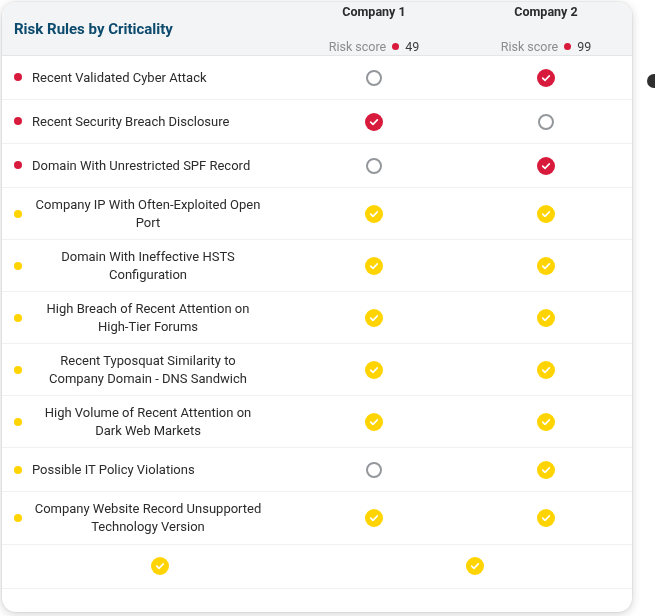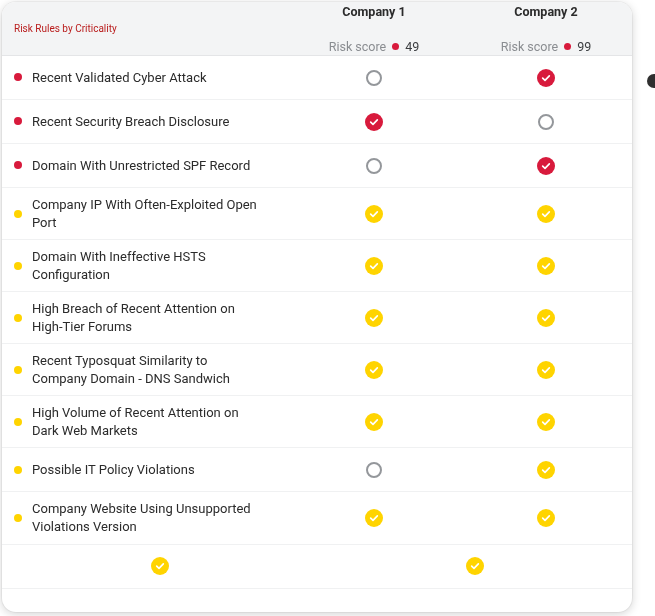--- a/index.html
+++ b/index.html
@@ -25,23 +25,23 @@
     align-items: stretch;
     background: #f3f4f5;
     border-bottom: 1px solid #e4e5e7;
     height: 54px;
   }
   .header-title {
     flex: 0 0 286px;
     display: flex;
     align-items: center;
     padding-left: 12px;
-    font-size: 10px;
-    font-weight: 400;
-    color: #b91c1c;
+    font-size: 15px;
+    font-weight: 700;
+    color: #0c4a6e;
   }
   .header-company {
     flex: 1 1 0;
     display: flex;
     flex-direction: column;
     align-items: center;
     justify-content: center;
     gap: 20px;
   }
   .header-company-name {
@@ -61,20 +61,21 @@
     display: inline-block;
   }
   .score-val { color: #3b3d40; }
   .rows { }
   .rule-row {
     display: flex;
     align-items: center;
     min-height: 44px;
     border-bottom: 1px solid #f0f1f2;
     padding: 8px 0;
+    text-align: center;
   }
   .rule-label-cell {
     flex: 0 0 286px;
     display: flex;
     align-items: center;
     padding-left: 12px;
     padding-right: 24px;
   }
   .crit-dot {
     width: 8px; height: 8px; border-radius: 50%;
@@ -304,21 +305,21 @@
           <span class="status-icon filled" style="background: rgb(255, 212, 0);">
             <svg viewBox="0 0 12 12" xmlns="http://www.w3.org/2000/svg">
               <path d="M2 6.2 L4.8 8.8 L10 3.4" fill="none" stroke="#ffffff" stroke-width="2" stroke-linecap="round" stroke-linejoin="round"></path>
             </svg>
           </span>
         </div>
       </div>
       <div class="rule-row">
         <div class="rule-label-cell">
           <span class="crit-dot" style="background: rgb(255, 212, 0);"></span>
-          <span class="rule-label">Company Website Using Unsupported Violations Version</span>
+          <span class="rule-label">Company Website Record Unsupported Technology Version</span>
         </div>
         <div class="status-cell">
           <span class="status-icon filled" style="background: rgb(255, 212, 0);">
             <svg viewBox="0 0 12 12" xmlns="http://www.w3.org/2000/svg">
               <path d="M2 6.2 L4.8 8.8 L10 3.4" fill="none" stroke="#ffffff" stroke-width="2" stroke-linecap="round" stroke-linejoin="round"></path>
             </svg>
           </span>
         </div>
         <div class="status-cell">
           <span class="status-icon filled" style="background: rgb(255, 212, 0);">

